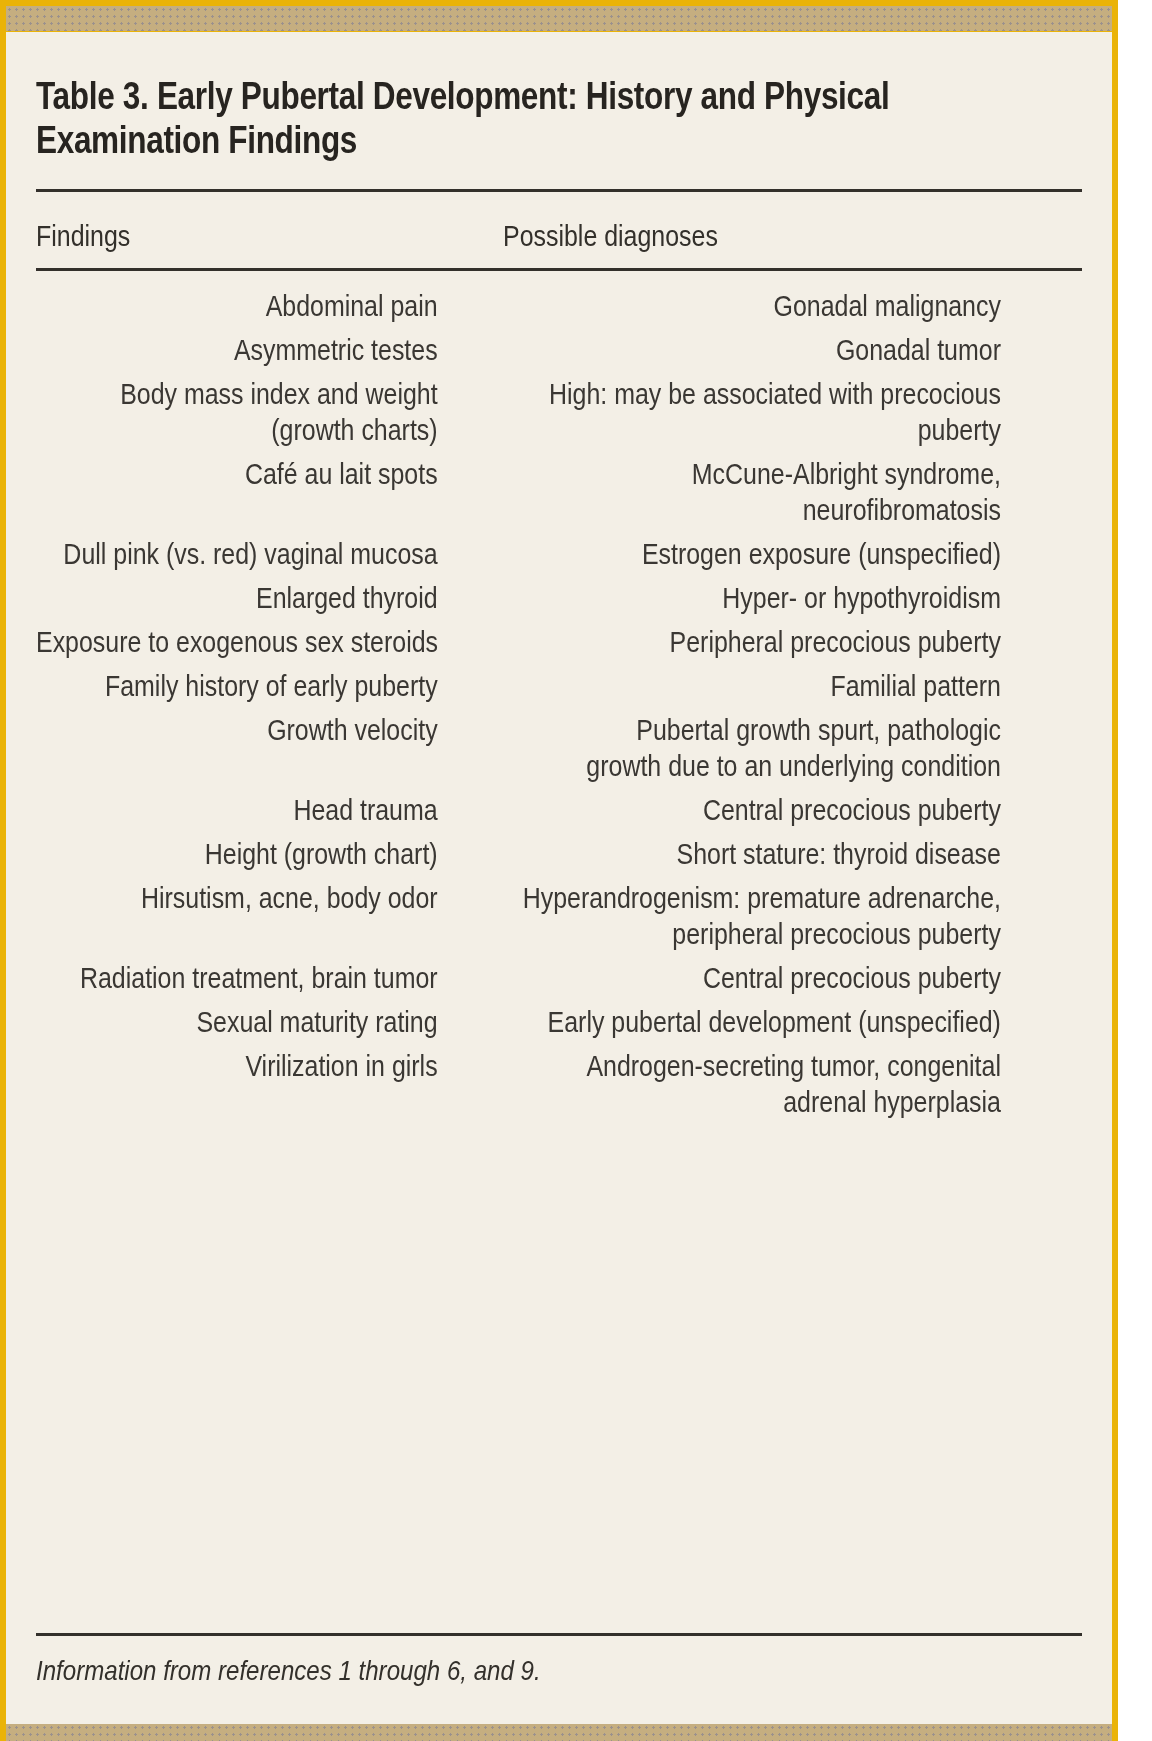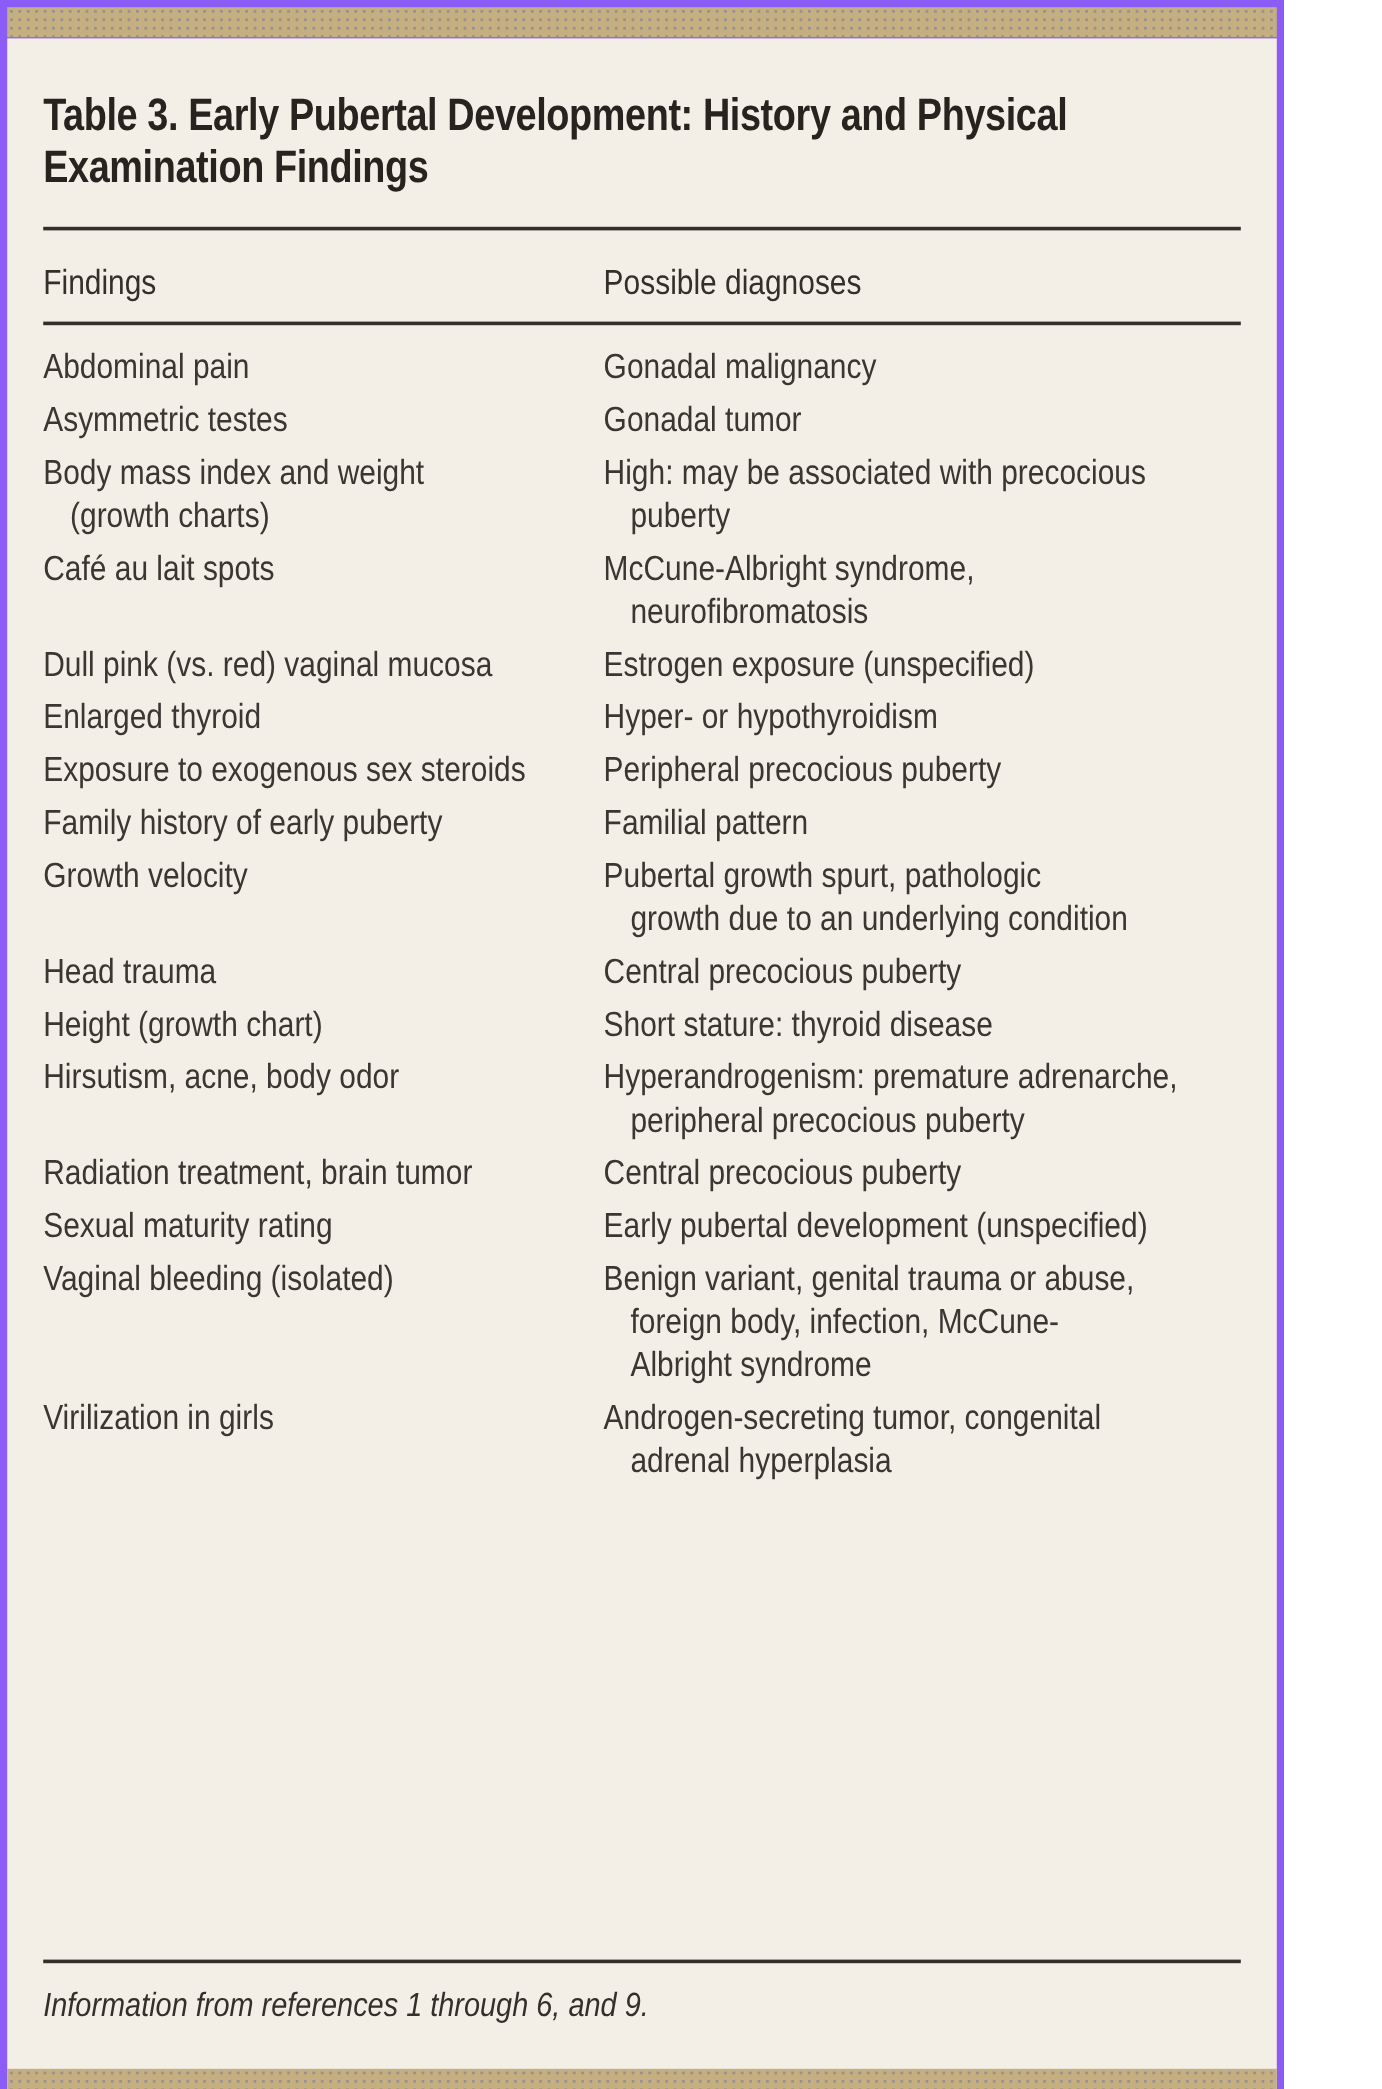--- a/index.html
+++ b/index.html
@@ -5,22 +5,23 @@
   html,body { margin:0; padding:0; }
   body {
     width:1152px; height:1741px;
     background:#ffffff;
     font-family:"Liberation Sans", sans-serif;
     -webkit-font-smoothing:antialiased;
   }
   .page {
     position:relative;
     width:1070px; height:1741px;
-    background:#8b5cf6;
+    background:#eab308;
     overflow:hidden;
+    padding-left:48px;
   }
   .deco-bar {
     position:absolute;
     background:#c5ae80;
     background-image:radial-gradient(circle, rgba(120,122,150,0.55) 1.1px, rgba(0,0,0,0) 1.4px);
     background-size:7px 7px;
   }
   .deco-bar.top { top:6px; left:6px; right:6px; height:25px; }
   .deco-bar.bottom { bottom:0; left:0; right:0; height:17px; }
   .content {
@@ -65,20 +66,21 @@
     transform-origin:0 0;
     white-space:pre;
   }
   .tbody { padding-top:17px; }
   .row {
     display:grid;
     grid-template-columns:467px 1fr;
     margin-bottom:8px;
     font-size:29px;
     line-height:36px;
+    text-align:right;
   }
   .cell {
     white-space:pre;
     padding-left:26px;
     text-indent:-26px;
     transform:scaleX(0.86);
     transform-origin:0 0;
   }
   .rule.above-footnote {
     position:absolute;
@@ -173,26 +175,20 @@
         </div>
         <div class="row">
           <div class="cell">Radiation treatment, brain tumor</div>
           <div class="cell">Central precocious puberty</div>
         </div>
         <div class="row">
           <div class="cell">Sexual maturity rating</div>
           <div class="cell">Early pubertal development (unspecified)</div>
         </div>
         <div class="row">
-          <div class="cell">Vaginal bleeding (isolated)</div>
-          <div class="cell">Benign variant, genital trauma or abuse,
-foreign body, infection, McCune-
-Albright syndrome</div>
-        </div>
-        <div class="row">
           <div class="cell">Virilization in girls</div>
           <div class="cell">Androgen-secreting tumor, congenital
 adrenal hyperplasia</div>
         </div>
       </div>
 
     <div class="rule above-footnote"></div>
     <div class="footnote">Information from references 1 through 6, and 9.</div>
 
     <div class="deco-bar bottom"></div>

